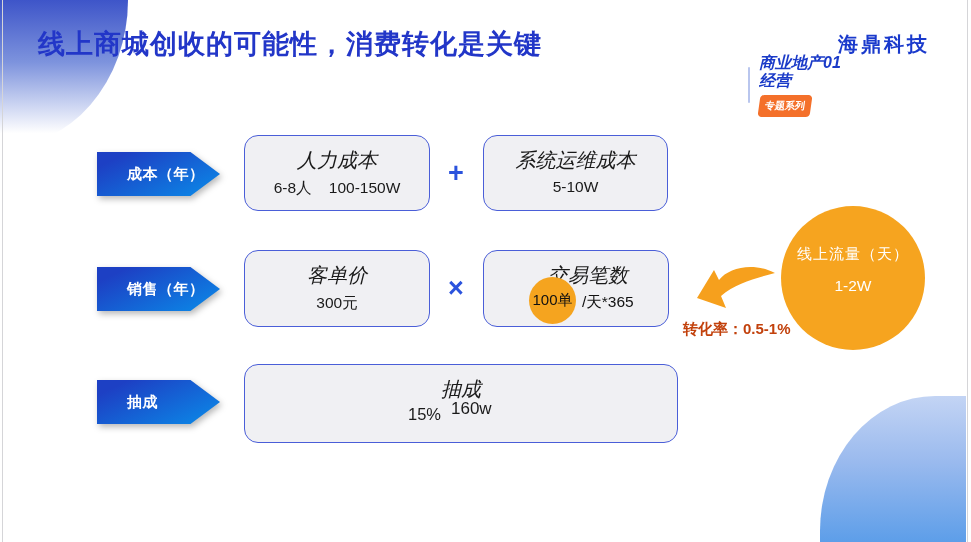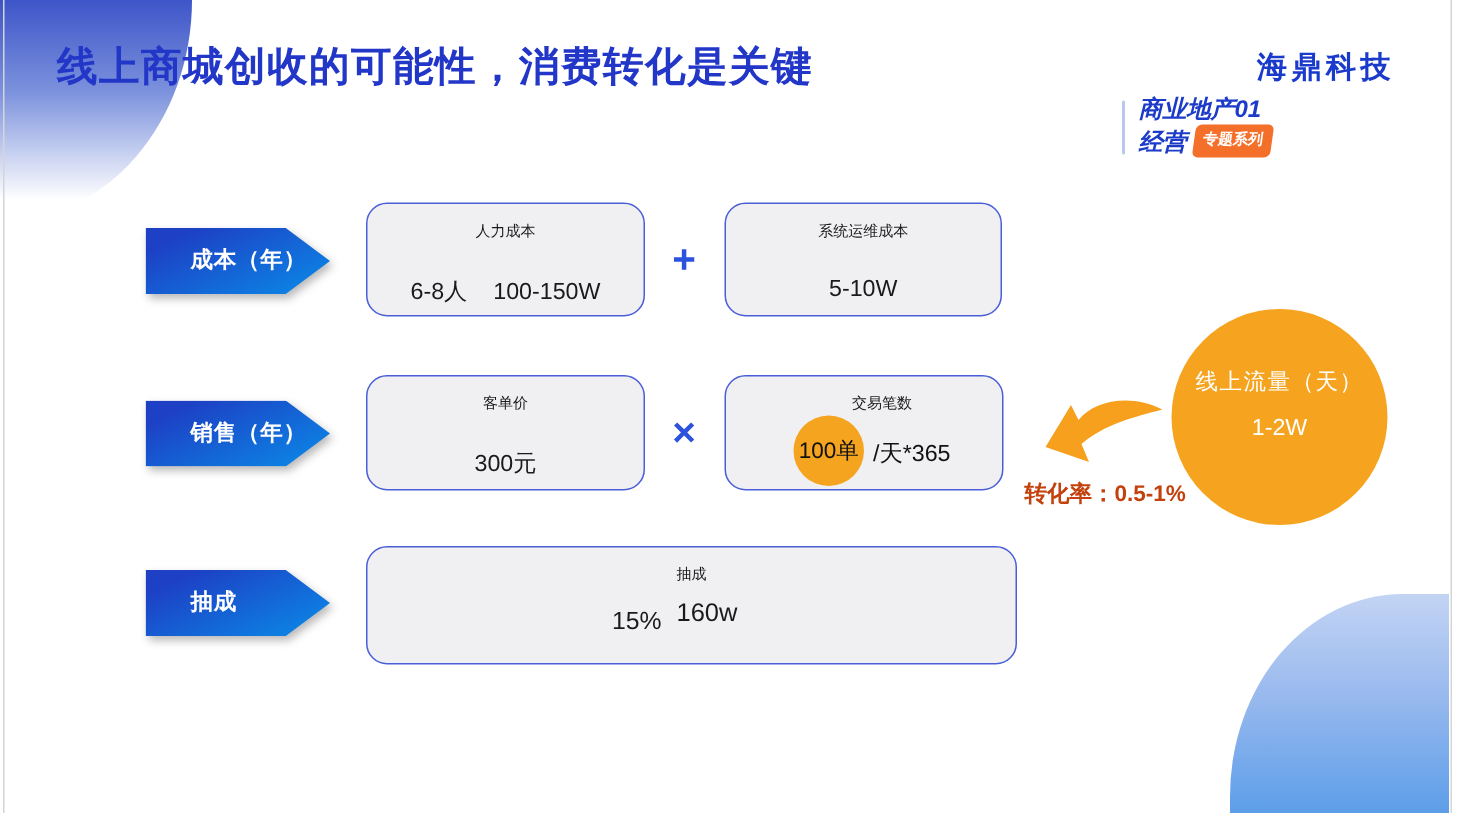--- a/index.html
+++ b/index.html
@@ -45,21 +45,21 @@
     position:absolute; left:8px; top:11px; font-size:14px; font-weight:bold;
     color:#2b4ed8; white-space:nowrap; letter-spacing:0.5px;
   }
   .logo-left .sub {
     position:absolute; right:-6px; bottom:1px; font-size:8px; font-weight:bold; color:#f0812f;
     border:1px solid #f0812f; border-radius:7px; padding:0 4px; line-height:11px; background:#fff; white-space:nowrap;
   }
   .logo-divider { width:2px; height:36px; background:#b9c6ee; border-radius:1px; }
   .logo-right { display:flex; flex-direction:column; line-height:18px; }
   .logo-right .l1 { font-size:16px; font-weight:bold; font-style:italic; color:#1b3bc8; white-space:nowrap; }
-  .logo-right .l2 { display:flex; align-items:flex-end; gap:5px; }
+  .logo-right .l2 { display:flex; align-items:flex-start; gap:5px;flex-direction:column; }
   .logo-right .l2 .t { font-size:16px; font-weight:bold; font-style:italic; color:#1b3bc8; }
   .series-badge {
     font-size:10px; font-weight:bold; color:#fff; background:#f4702a;
     padding:2px 6px; border-radius:4px; transform:skewX(-8deg); white-space:nowrap;
   }
 
   
   .pennant { position:absolute; left:97px; width:123px; height:44px; filter:drop-shadow(2px 3px 3px rgba(0,0,0,0.28)); }
   .pennant .shape {
     width:100%; height:100%;
@@ -68,22 +68,22 @@
     color:#fff; font-weight:bold; font-size:15px; line-height:44px; padding-left:30px;
     letter-spacing:0.5px; white-space:nowrap;
   }
   .pennant.p1 { top:152px; } .pennant.p2 { top:267px; } .pennant.p3 { top:380px; }
 
   
   .mbox {
     position:absolute; background:#f0f0f3; border:1.5px solid #4a5ed8; border-radius:14px;
     color:#1a1a1a; text-align:center;
   }
-  .mbox .bt { font-size:10px; margin-top:11px; }
-  .mbox .bv { font-size:15.5px; margin-top:23px; white-space:pre; }
+  .mbox .bt { font-size:20px; margin-top:11px;font-style:italic; }
+  .mbox .bv { font-size:15.5px; margin-top:4px; white-space:pre; }
   .b-r1a { left:244px; top:135px; width:186px; height:76px; }
   .b-r1b { left:483px; top:135px; width:185px; height:76px; }
   .b-r2a { left:244px; top:250px; width:186px; height:77px; }
   .b-r2b { left:483px; top:250px; width:186px; height:77px;padding-left:24px; }
   .b-r3  { left:244px; top:364px; width:434px; height:79px; }
 
   .op {
     position:absolute; width:24px; text-align:center;
     font-size:27px; font-weight:bold; color:#2b53dd;
   }

